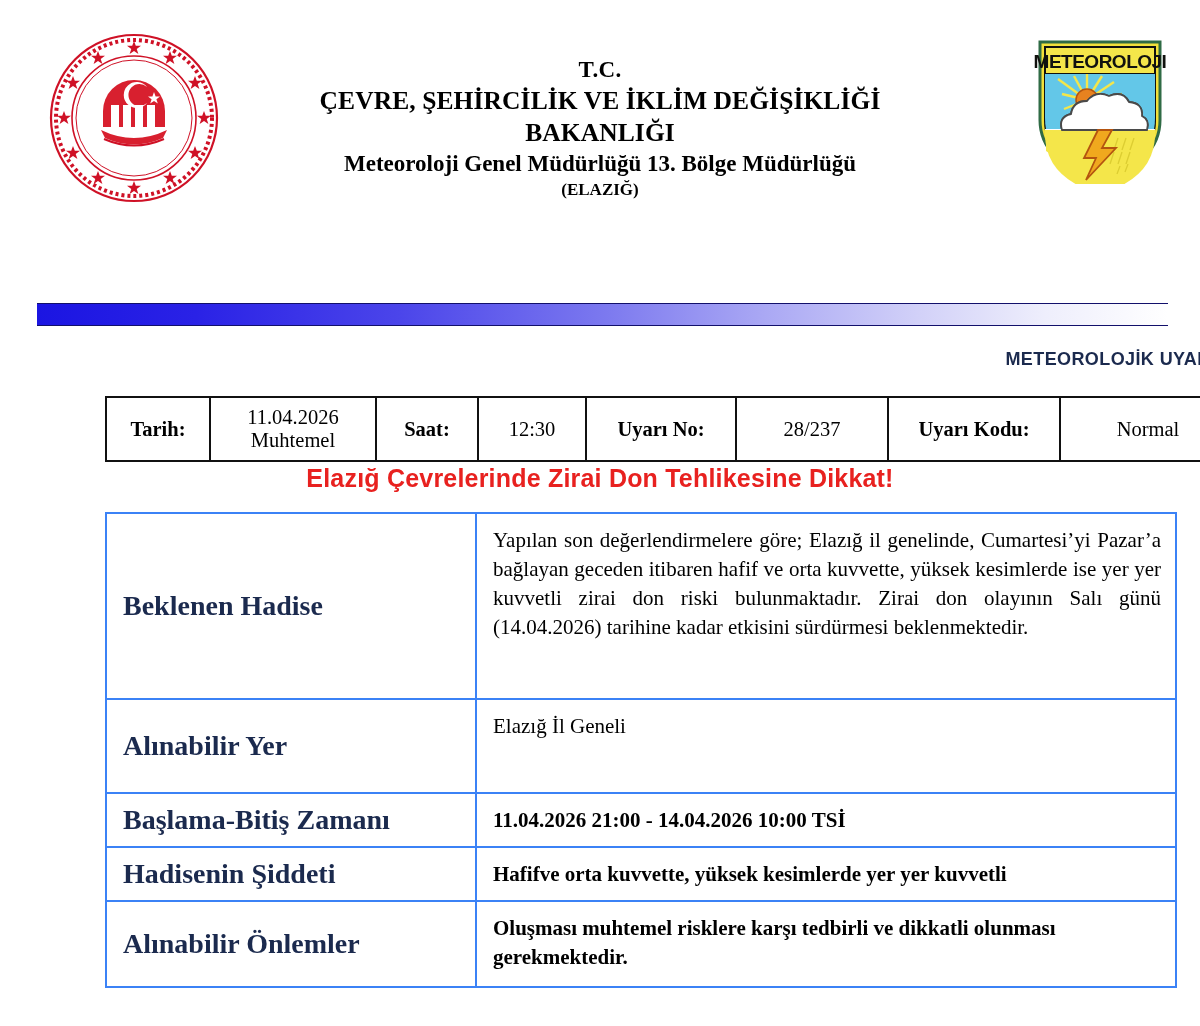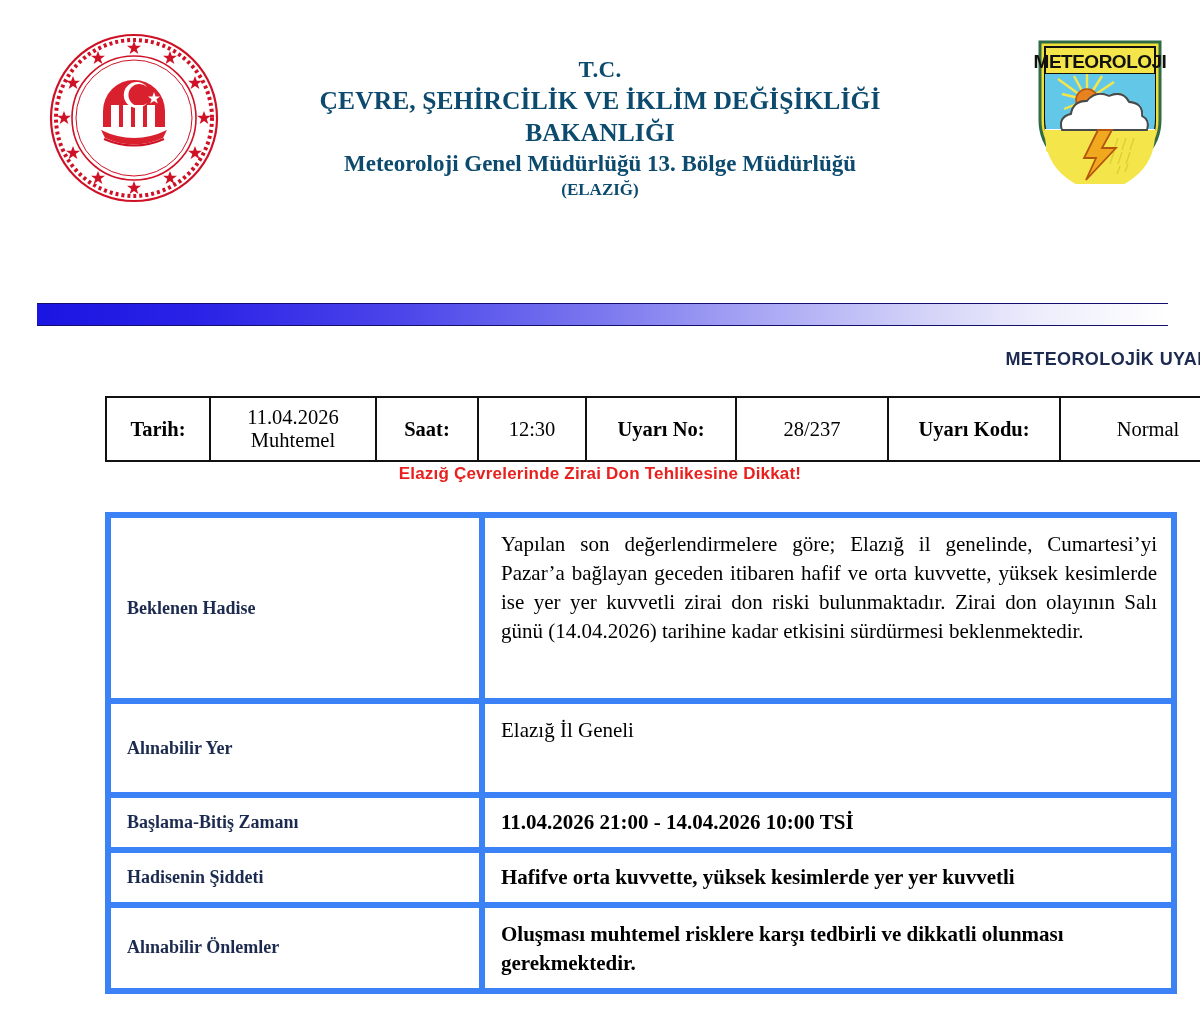--- a/index.html
+++ b/index.html
@@ -34,21 +34,21 @@
     top: 38px;
     width: 136px;
     height: 146px;
   }
   .header-titles {
     position: absolute;
     left: 240px;
     top: 56px;
     width: 720px;
     text-align: center;
-    color: #0c4a6e;
+    color: #000000;
     font-weight: bold;
     line-height: 1.26;
   }
   .title-tc {
     font-size: 23px;
     letter-spacing: 0.3px;
   }
   .title-main {
     font-size: 25.5px;
     letter-spacing: 0.1px;
@@ -128,44 +128,44 @@
 
   
   .warning-headline {
     position: absolute;
     left: 0;
     top: 464px;
     width: 1200px;
     text-align: center;
     font-family: "Liberation Sans", "DejaVu Sans", sans-serif;
     font-weight: bold;
-    font-size: 17px;
+    font-size: 25px;
     color: #e8211f;
     letter-spacing: 0.2px;
   }
 
   
   .main-table {
     position: absolute;
     left: 105px;
     top: 512px;
     width: 1072px;
     border-collapse: collapse;
     table-layout: fixed;
   }
   .main-table td {
-    border: 6px solid #3b82f6;
+    border: 2px solid #3b82f6;
     vertical-align: middle;
     padding: 10px 14px 10px 16px;
   }
   .main-table td.row-label {
     width: 338px;
     color: #1b2a4e;
     font-weight: bold;
-    font-size: 18px;
+    font-size: 28px;
   }
   .main-table td.row-value {
     font-size: 21px;
     line-height: 1.38;
   }
   .v-justify {
     text-align: justify;
     text-align-last: left;
   }
   .v-bold { font-weight: bold; }

